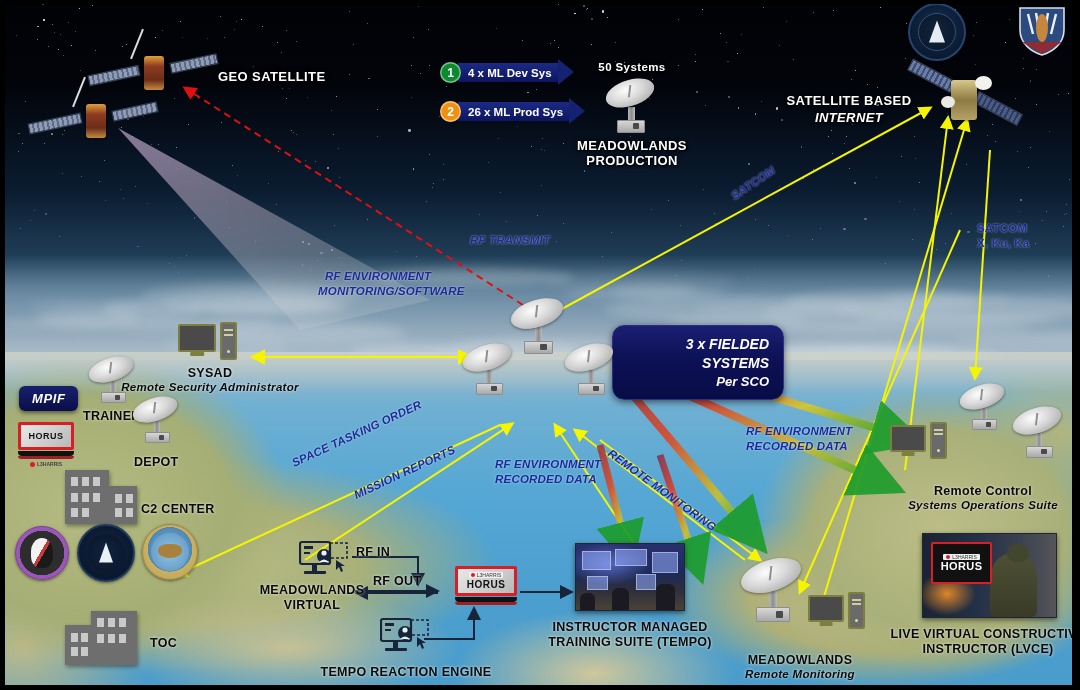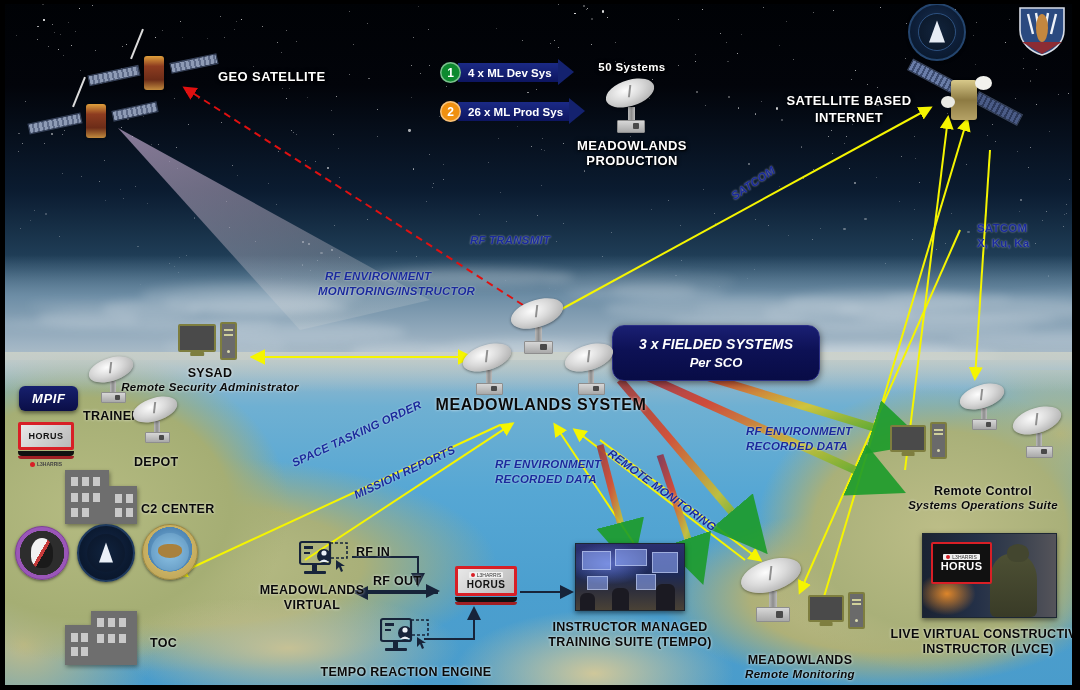--- a/index.html
+++ b/index.html
@@ -801,43 +801,43 @@
     <div class="bowl" style="width:50px; height:26px; margin-left:5px;"></div>
     <div class="mast" style="width:7px; height:13px; margin-top:1px;"></div>
     <div class="pedestal" style="width:28px; height:13px;">
         <div class="dark"></div>
       </div>
   </div>
   <div class="lbl lbl-white center" style="left:632px; top:139px;">MEADOWLANDS</div>
   <div class="lbl lbl-white center" style="left:632px; top:154px;">PRODUCTION</div>
 
   <div class="lbl lbl-white center" style="left:849px; top:94px;">SATELLITE  BASED</div>
-  <div class="lbl lbl-white center" style="left:849px; top:111px;">INTERNET</div>
+  <div class="lbl lbl-white center" style="left:849px; top:111px;font-style:italic;">INTERNET</div>
 
   <div class="lbl lbl-blue" style="left:470px; top:234px;">RF TRANSMIT</div>
   <div class="lbl lbl-blue" style="left:325px; top:270px;">RF ENVIRONMENT</div>
-  <div class="lbl lbl-blue" style="left:318px; top:285px;">MONITORING/INSTRUCTOR</div>
+  <div class="lbl lbl-blue" style="left:318px; top:285px;">MONITORING/SOFTWARE</div>
 
   <div class="lbl lbl-blue" style="left:729px; top:192px; transform:rotate(-34deg); transform-origin:left top;">SATCOM</div>
 
   <div class="lbl lbl-blue" style="left:977px; top:222px; font-style:normal;">SATCOM</div>
   <div class="lbl lbl-blue" style="left:977px; top:237px; font-style:normal;">X, Ku, Ka</div>
 
   <div class="lbl lbl-blue" style="left:746px; top:425px;">RF ENVIRONMENT</div>
   <div class="lbl lbl-blue" style="left:746px; top:440px;">RECORDED DATA</div>
 
   <div class="lbl lbl-blue" style="left:495px; top:458px;">RF ENVIRONMENT</div>
   <div class="lbl lbl-blue" style="left:495px; top:473px;">RECORDED DATA</div>
 
   <div class="lbl lbl-blue" style="left:613px; top:447px; transform:rotate(36deg); transform-origin:left top;">REMOTE MONITORING</div>
 
   <div class="lbl lbl-blue" style="left:290px; top:458px; transform:rotate(-25deg); transform-origin:left top;">SPACE TASKING ORDER</div>
   <div class="lbl lbl-blue" style="left:352px; top:490px; transform:rotate(-25deg); transform-origin:left top;">MISSION REPORTS</div>
 
-  <div class="callout" style="left:612px; top:325px; width:208px;">
+  <div class="callout" style="left:612px; top:325px; width:172px;text-align:right;">
     <div>3 x FIELDED SYSTEMS</div>
     <div class="sub">Per SCO</div>
   </div>
 
   <div class="workstation" style="left:178px; top:322px; width:62px; height:42px;">
     <div class="ws-mon" style="position:absolute; left:0; top:2px; width:38px; height:28px;"></div>
     <div class="ws-tower" style="position:absolute; left:42px; top:0px; width:17px; height:38px;">
       <div class="slot" style="top:16%"></div>
         <div class="slot" style="top:28%"></div>
       <div class="led"></div>
@@ -948,21 +948,20 @@
         <div class="dark"></div>
       </div>
   </div>
   <div class="dish" style="left:560px; top:345px; width:62px; height:56px;">
     <div class="bowl" style="width:50px; height:25px; margin-left:4px;"></div>
     <div class="mast" style="width:6px; height:13px;"></div>
     <div class="pedestal" style="width:27px; height:12px;">
         <div class="dark"></div>
       </div>
   </div>
-  <div class="lbl lbl-black big center" style="left:541px; top:396px;">MEADOWLANDS SYSTEM</div>
 
   <div class="swicon" style="left:299px; top:540px; width:52px; height:38px;">
     <svg viewBox="0 0 52 38" width="52" height="38">
       <rect x="1" y="2" width="30" height="22" rx="2" fill="none" stroke="#17243a" stroke-width="2.2"></rect>
       <rect x="5" y="6" width="9" height="3" fill="#17243a"></rect>
       <rect x="5" y="12" width="6" height="2" fill="#17243a"></rect>
       <circle cx="25" cy="16" r="7" fill="#17243a"></circle>
       <circle cx="25" cy="13" r="2.6" fill="#eaf0f6"></circle>
       <path d="M20,22 q5,-5 10,0" fill="#eaf0f6"></path>
       <rect x="31" y="3" width="17" height="15" fill="none" stroke="#17243a" stroke-width="1.6" stroke-dasharray="3,2"></rect>

